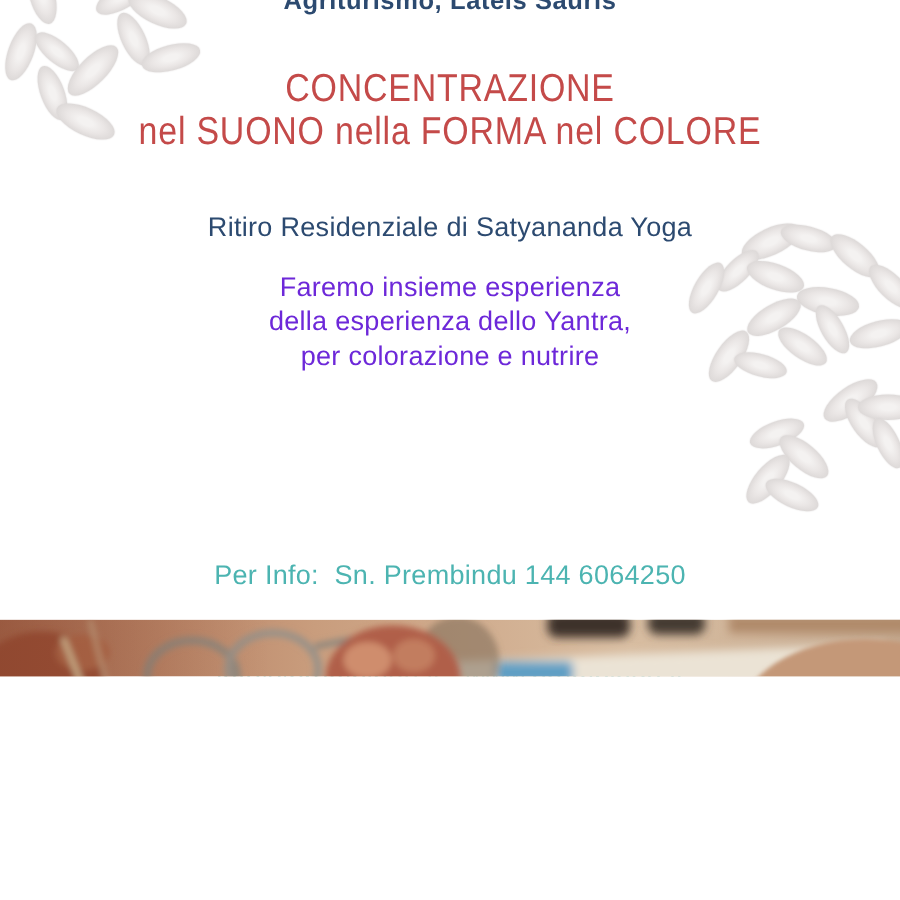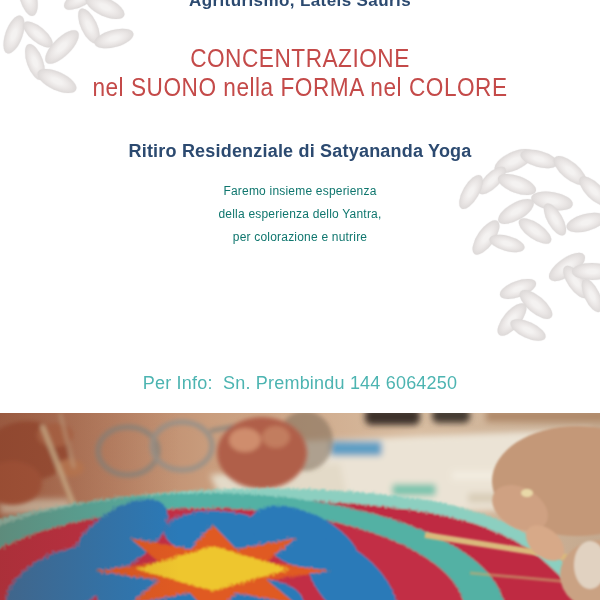--- a/index.html
+++ b/index.html
@@ -1,41 +1,41 @@
 <!DOCTYPE html>
 <html><head>
 <meta charset="utf-8">
 <style>
   html,body{margin:0;padding:0;background:#ffffff;}
   .page{
-    position:relative;width:600px;height:600px;background:#ffffff;overflow:hidden;
+    position:relative;width:600px;height:451px;background:#ffffff;overflow:hidden;
     font-family:"Liberation Sans", sans-serif;
   }
   
   .cut-line{
     position:absolute;top:0;left:0;right:0;height:13px;overflow:hidden;
     text-align:center;
   }
   .cut-line span{
     display:block;margin-top:-9px;font-size:17px;font-weight:600;
     color:#2c4a70;letter-spacing:.4px;
   }
   
   .title-block{
     position:absolute;top:44px;left:0;right:0;text-align:center;
     color:#c44a49;font-weight:300;font-size:26px;line-height:29px;
     letter-spacing:.6px;transform:scaleX(.87);transform-origin:50% 0;
   }
   .subtitle{
     position:absolute;top:141px;left:0;right:0;text-align:center;
-    font-size:18px;font-weight:700;color:#2c4a70;letter-spacing:.2px;
+    font-size:18px;font-weight:400;color:#2c4a70;letter-spacing:.2px;
   }
   .body-text{
     position:absolute;top:180px;left:0;right:0;text-align:center;
-    font-size:12px;line-height:23px;color:#0f766e;font-weight:400;
+    font-size:18px;line-height:23px;color:#6d28d9;font-weight:400;
     letter-spacing:.2px;
   }
   .contact{
     position:absolute;top:326px;left:0;right:0;text-align:center;
     font-size:18px;line-height:23px;color:#4cb4b1;font-weight:400;
     white-space:pre;letter-spacing:.2px;
   }
   
   .grain{
     position:absolute;border-radius:50%;

